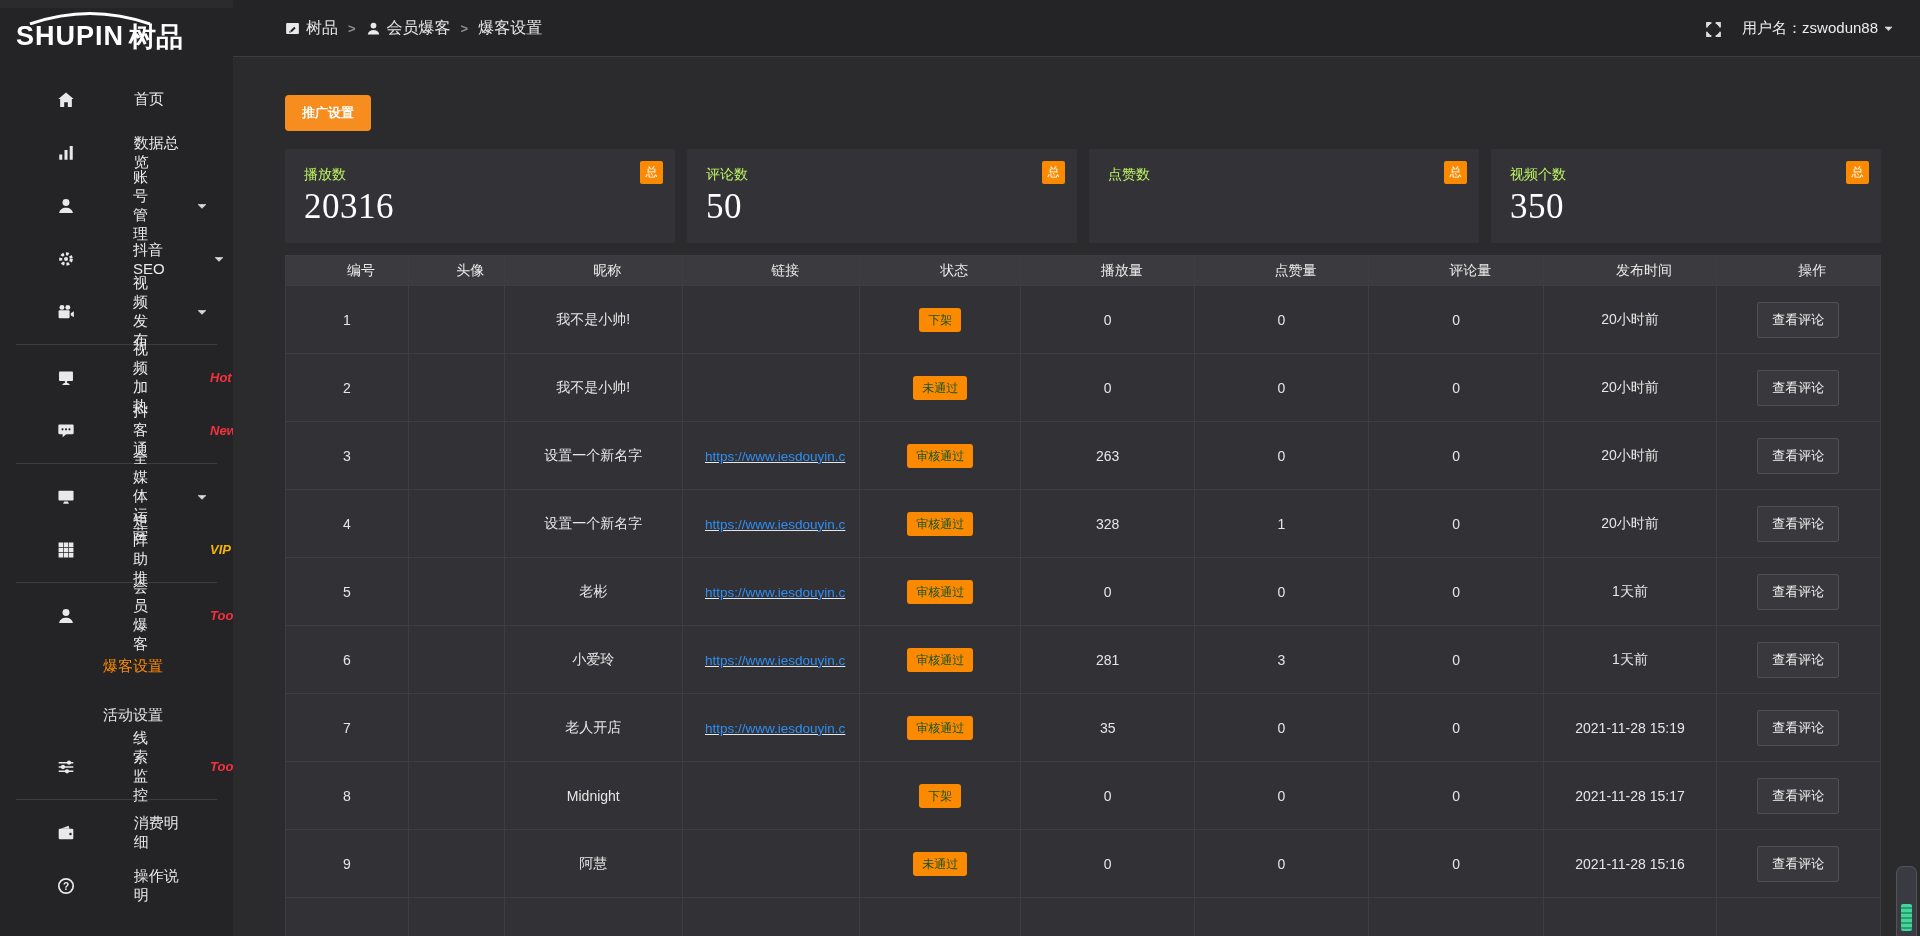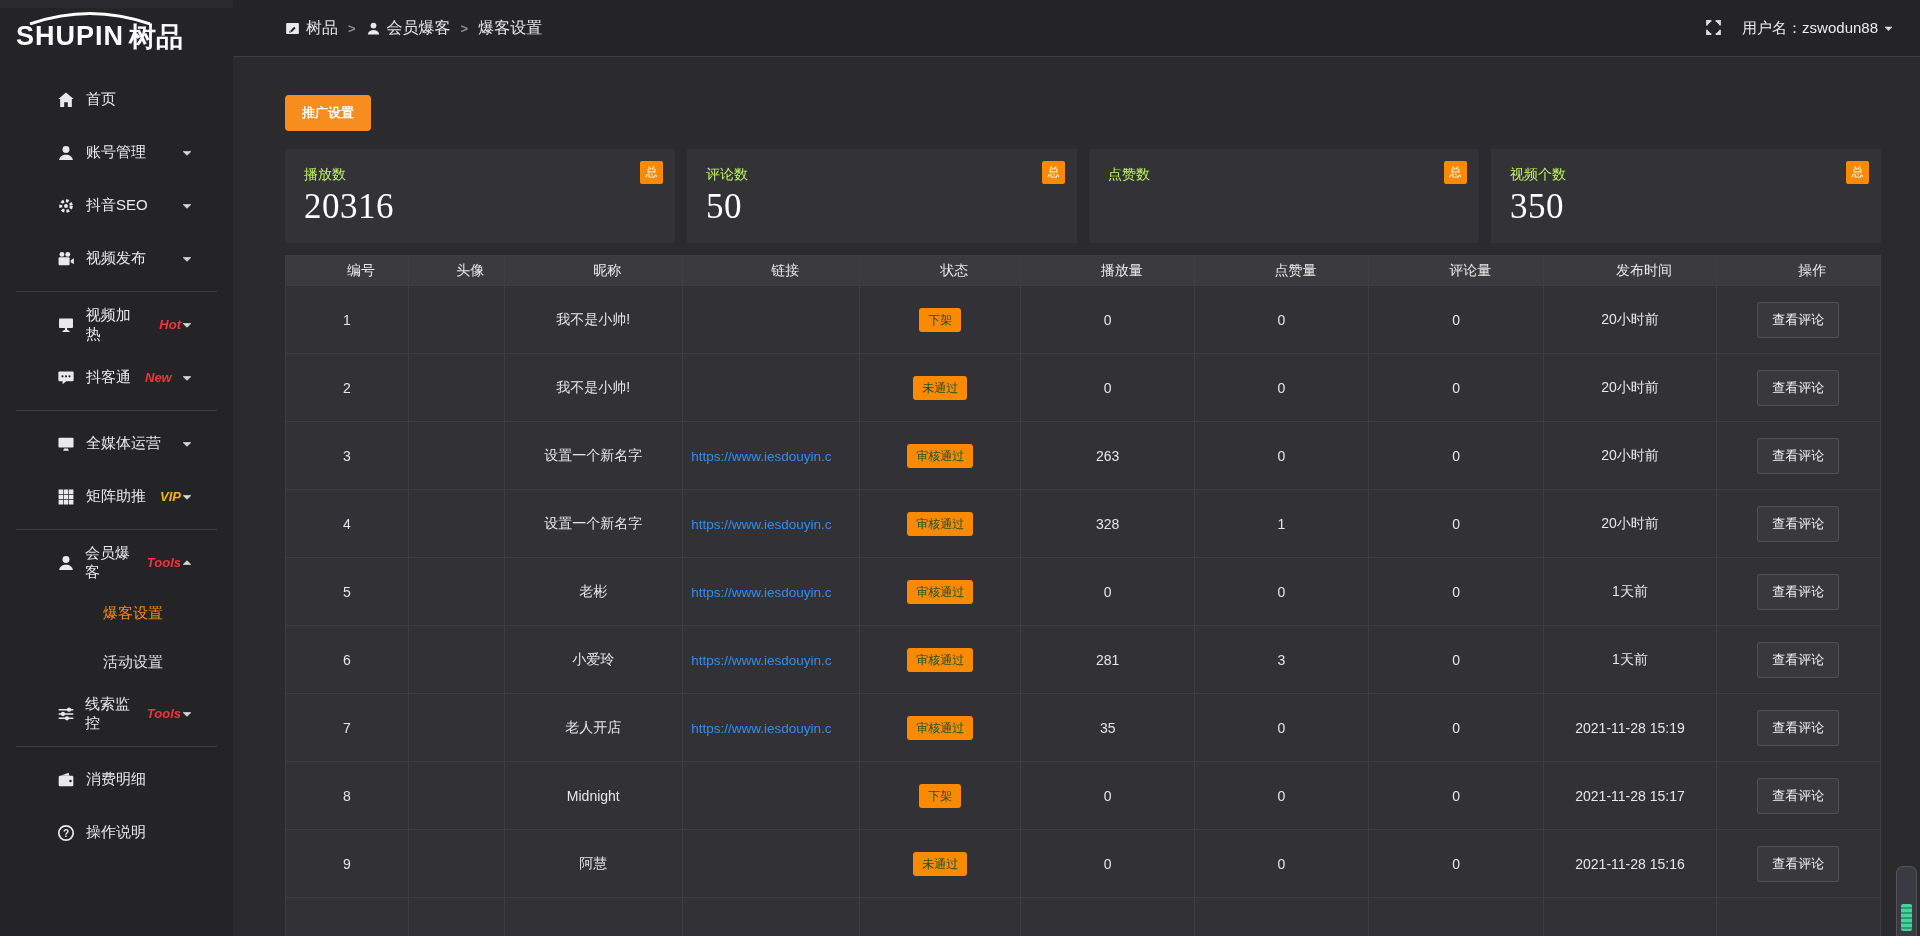--- a/index.html
+++ b/index.html
@@ -14,40 +14,40 @@
 
   .layout{ display:flex; width:1920px; height:936px; }
 
   
   .sidebar{ width:233px; min-width:233px; height:100%; background:var(--side); overflow:hidden;margin-top:8px; }
   .logo{ height:57px; display:flex; align-items:center; padding-left:16px; position:relative; }
   .logo-en{ font-size:27px; font-weight:800; letter-spacing:1px; color:#fff; position:relative; }
   .logo-arc{ position:absolute; left:26px; top:3px; width:128px; height:14px; }
   .logo-cn{ font-size:27px; font-weight:700; color:#fff; margin-left:5px; }
   .menu{ padding-top:8px; }
-  .side-item{ height:53px; display:flex; align-items:center; padding:0 40px 0 57px; cursor:pointer; }
+  .side-item{ height:53px; display:flex; align-items:center; padding:0 40px 0 57px; cursor:pointer;gap:48px; }
   .s-icon{ width:19px; margin-right:10px; }
   .s-icon svg{ width:18px; height:18px; }
   .s-label{ font-size:15px; color:#eaeaea; }
   .s-tag{ font-size:13px; font-weight:700; font-style:italic; margin-left:14px; }
   .s-chev{ margin-left:auto; }
   .s-chev svg{ width:12px; height:12px; }
   .side-sub{ height:49px; display:flex; align-items:center; padding-left:103px; font-size:15px; color:#e2e2e2; cursor:pointer; }
   .side-sub.active{ color:var(--active); }
   .side-divider{ height:1px; background:#3d3d40; margin:6px 16px; }
 
   
   .right-col{ flex:1; display:flex; flex-direction:column; height:100%; }
   .topbar{ height:57px; min-height:57px; background:var(--side); border-bottom:1px solid #3d3d40;
     display:flex; align-items:center; padding:0 26px 0 52px; }
   .breadcrumb{ display:flex; align-items:center; gap:10px; }
   .crumb{ display:flex; align-items:center; gap:6px; font-size:16px; color:#e6e6e6; cursor:pointer; }
   .crumb svg{ width:15px; height:15px; }
   .crumb-sep{ color:#8f8f8f; font-size:13px; font-weight:700; }
-  .top-right{ margin-left:auto; display:flex; align-items:flex-start; gap:20px; }
+  .top-right{ margin-left:auto; display:flex; align-items:flex-end; gap:20px; }
   .fs-btn svg{ width:17px; height:17px; }
   .user-chip{ display:flex; align-items:center; gap:5px; font-size:15px; color:#ededed; cursor:pointer; }
   .user-chip svg{ width:11px; height:11px; }
 
   .content{ flex:1; padding:0 39px 0 52px; overflow:hidden; }
 
   .promo-btn{ margin-top:38px; display:inline-block; background:var(--accent); color:#fff;
     font-size:13px; font-weight:700; border:none; border-radius:4px; padding:0 17px; height:36px;
     line-height:36px; cursor:pointer; }
 
@@ -59,21 +59,21 @@
   .card-badge{ position:absolute; top:12px; right:12px; width:23px; height:23px; background:var(--badge);
     color:#fff; font-size:12px; border-radius:2px; display:flex; align-items:center; justify-content:center; }
 
   
   .table-wrap{ margin-top:12px; }
   table{ width:100%; border-collapse:collapse; background:#323236; table-layout:fixed; }
   th{ height:30px; background:var(--th); font-size:14px; font-weight:400; color:#eaeaea;
     border:1px solid var(--cellline); text-align:center;padding-left:28px; }
   td{ height:68px; font-size:14px; color:#e6e6e6; border:1px solid var(--cellline); text-align:center;
     overflow:hidden; white-space:nowrap; }
-  td.link-cell{ text-align:left; padding-left:8px; }
+  td.link-cell{ text-align:center; padding-left:8px;text-decoration:underline; }
   td.link-cell a{ color:var(--link); text-decoration:none; font-size:13.5px; cursor:pointer; }
   .avatar{ width:31px; height:44px; border-radius:4px; margin:0 auto; }
   .status-badge{ display:inline-block; background:var(--badge); color:#14532d; font-size:12px;
     padding:6px 9px; border-radius:3px; line-height:1; }
   .view-btn{ background:#39393d; color:#f0f0f0; font-size:13px; border:1px solid #515155;
     border-radius:2px; padding:8px 14px; cursor:pointer; }
 
   
   .float-widget{ position:fixed; right:3px; bottom:0; width:21px; height:70px; background:#3a3a42;
     border:1px solid #53535c; border-bottom:none; border-radius:7px 7px 0 0; cursor:pointer; }
@@ -94,20 +94,28 @@
       <span class="logo-cn">树品</span>
     </div>
     <nav class="menu" id="side-menu">
         <div class="side-item">
           <span class="s-icon">
             <svg viewBox="0 0 16 16">
               <path d="M8 1.3 14.8 7.2H13.2V14.2H9.6V10H6.4V14.2H2.8V7.2H1.2Z"></path>
             </svg>
           </span>
           <span class="s-label">首页</span>
+        </div>
+        <div class="side-item">
+          <span class="s-icon">
+            <svg viewBox="0 0 16 16">
+              <path d="M2 9.3h2.7V14H2zM6.65 5.3h2.7V14h-2.7zM11.3 1.8H14V14h-2.7z"></path>
+            </svg>
+          </span>
+          <span class="s-label">数据总览</span>
         </div>
         <div class="side-item">
           <span class="s-icon">
             <svg viewBox="0 0 16 16">
               <circle cx="8" cy="4.9" r="3.1"></circle>
               <path d="M1.9 14.3c.3-3.1 2.9-4.8 6.1-4.8s5.8 1.7 6.1 4.8z"></path>
             </svg>
           </span>
           <span class="s-label">账号管理</span>
           <span class="s-chev">

